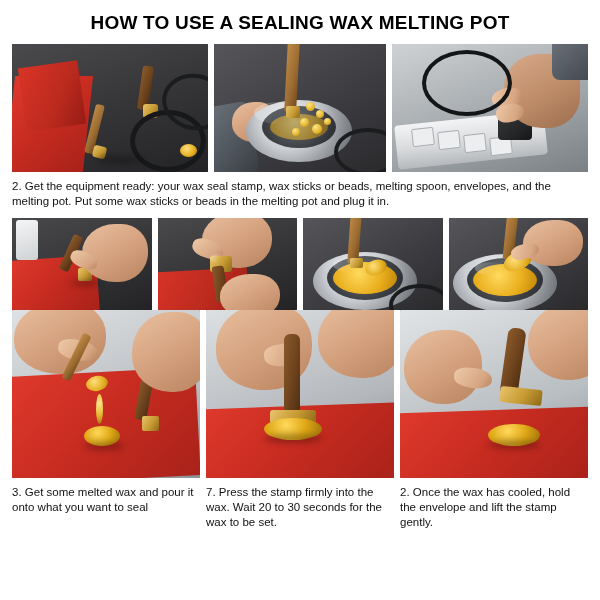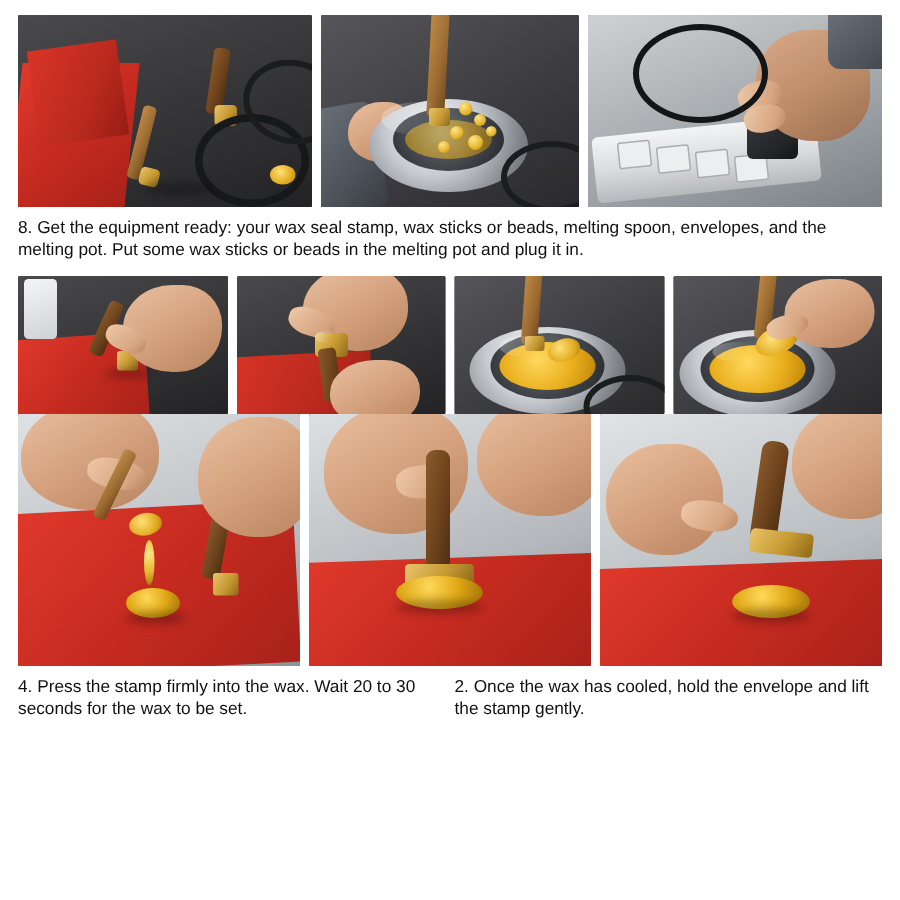--- a/index.html
+++ b/index.html
@@ -190,20 +190,21 @@
     font-size: 11.5px;
     line-height: 15px;
     color: #111;
   }
 </style>
 </head>
 <body>
 
 <div class="page">
 
+  <div class="title">HOW TO USE A SEALING WAX MELTING POT</div>
 
   <div class="row" style="height:128px;">
 
     <div class="photo" style="flex:1.04 1 0;">
       <div class="bg surf-dark"></div>
       <div class="red-paper" style="left:-2px;top:32px;width:78px;height:96px;transform:skewX(-6deg);"></div>
       <div class="red-paper2" style="left:10px;top:20px;width:60px;height:64px;transform:rotate(-8deg);"></div>
       <div class="handle-wood-l" style="left:78px;top:60px;width:9px;height:50px;transform:rotate(14deg);"></div>
       <div class="brass" style="left:81px;top:102px;width:13px;height:12px;border-radius:3px;transform:rotate(14deg);"></div>
       <div class="handle-wood" style="left:128px;top:22px;width:11px;height:44px;transform:rotate(8deg);"></div>
@@ -243,21 +244,21 @@
       <div class="outlet" style="left:98px;top:93px;width:20px;height:16px;transform:rotate(-6deg);"></div>
       <div class="plug" style="left:106px;top:62px;width:34px;height:34px;"></div>
       <div class="hand-dk" style="left:112px;top:10px;width:76px;height:74px;border-radius:46% 40% 42% 50%;"></div>
       <div class="finger" style="left:100px;top:44px;width:30px;height:20px;transform:rotate(-18deg);"></div>
       <div class="finger" style="left:104px;top:60px;width:28px;height:18px;transform:rotate(-12deg);"></div>
       <div class="sleeve" style="left:160px;top:-8px;width:60px;height:44px;"></div>
       <div class="cord2" style="left:30px;top:6px;width:82px;height:58px;border-color:#141516;"></div>
     </div>
   </div>
 
-  <div class="caption">8. Get the equipment ready: your wax seal stamp, wax sticks  or beads, melting spoon, envelopes, and the melting pot. Put some wax sticks or beads in the melting pot and plug it in.</div>
+  <div class="caption">2. Get the equipment ready: your wax seal stamp, wax sticks  or beads, melting spoon, envelopes, and the melting pot. Put some wax sticks or beads in the melting pot and plug it in.</div>
 
   <div class="row" style="height:92px;">
 
     <div class="photo">
       <div class="bg surf-dark"></div>
       <div class="red-paper" style="left:-4px;top:40px;width:90px;height:56px;transform:rotate(-4deg);"></div>
       <div class="envelope" style="left:4px;top:2px;width:22px;height:40px;border-radius:3px;background:linear-gradient(160deg,#f4f5f6,#cfd2d5);"></div>
       <div class="handle-wood" style="left:54px;top:16px;width:10px;height:38px;transform:rotate(24deg);"></div>
       <div class="brass" style="left:66px;top:50px;width:14px;height:13px;"></div>
       <div class="hand" style="left:70px;top:6px;width:66px;height:58px;"></div>
@@ -338,17 +339,18 @@
       <div class="finger" style="left:54px;top:58px;width:38px;height:20px;transform:rotate(6deg);"></div>
       <div class="handle-wood" style="left:104px;top:18px;width:18px;height:68px;border-radius:7px;transform:rotate(8deg);"></div>
       <div class="brass" style="left:100px;top:78px;width:42px;height:16px;border-radius:3px;transform:rotate(6deg);"></div>
       <div class="seal-blob" style="left:88px;top:114px;width:52px;height:22px;"></div>
       <div class="hand" style="left:128px;top:-6px;width:80px;height:76px;"></div>
       <div class="shadow" style="left:88px;top:130px;width:52px;height:9px;"></div>
     </div>
   </div>
 
   <div class="caption-row">
-    <div class="caption-col">4. Press the stamp firmly into the wax. Wait 20 to 30 seconds for the wax to be set.</div>
+    <div class="caption-col">3. Get some melted wax and pour it onto what you want to seal</div>
+    <div class="caption-col">7. Press the stamp firmly into the wax. Wait 20 to 30 seconds for the wax to be set.</div>
     <div class="caption-col">2. Once the wax has cooled, hold the envelope and lift the stamp gently.</div>
   </div>
 
 </div>
 
 </body></html>

